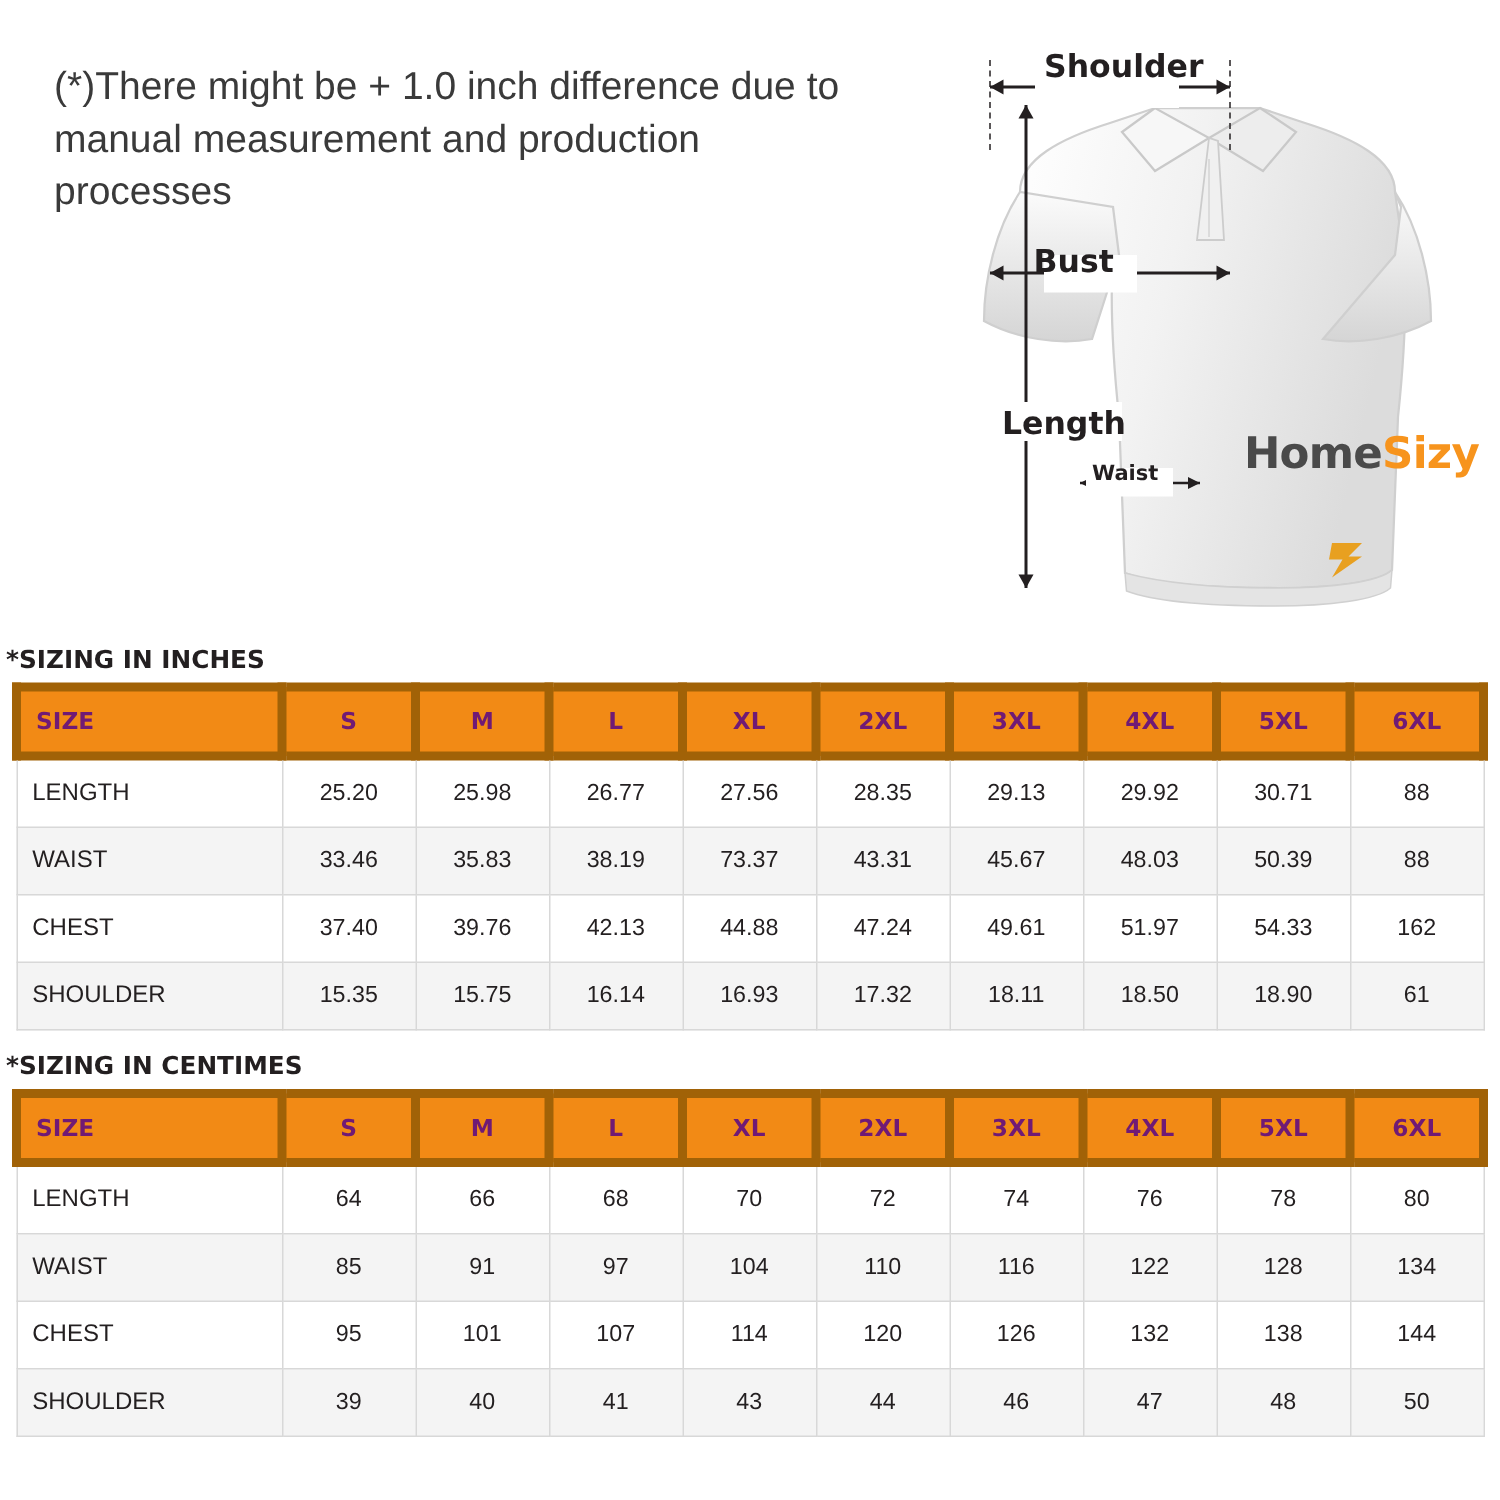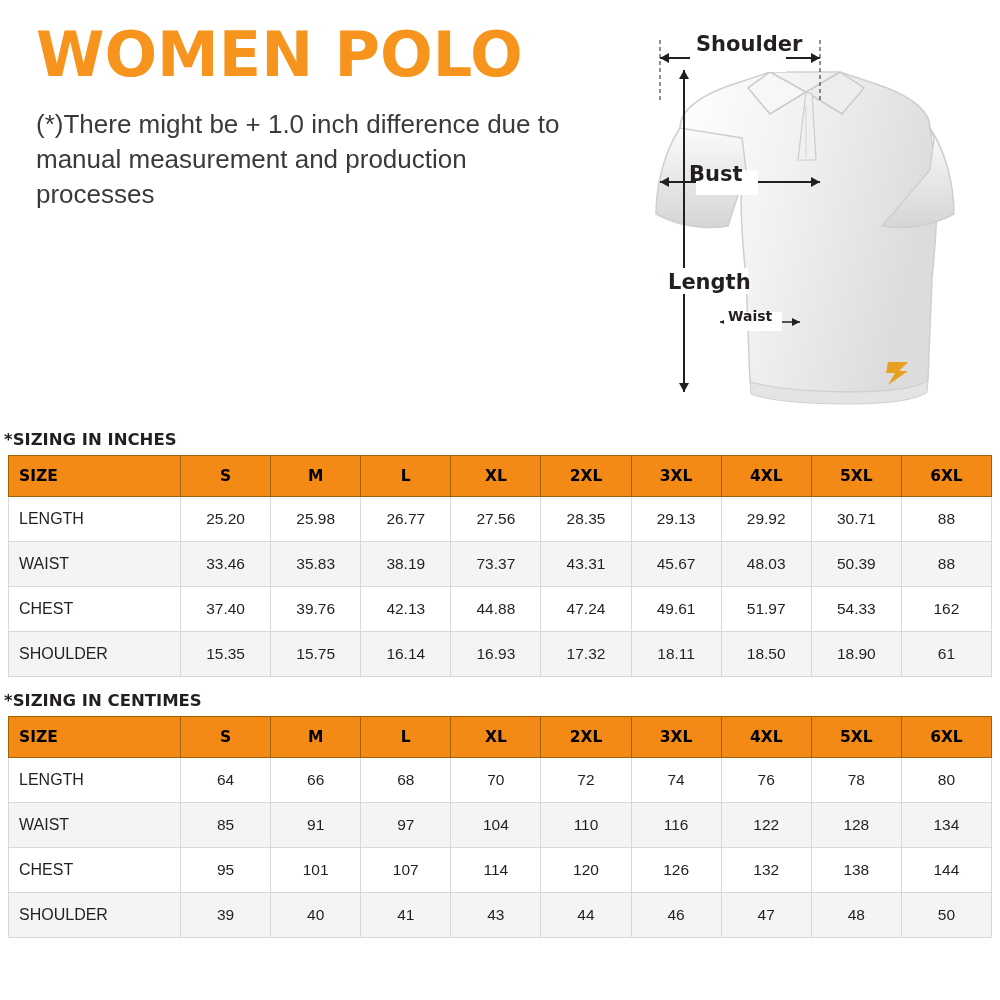--- a/index.html
+++ b/index.html
@@ -97,25 +97,25 @@
   }
   .sizing-table th, .sizing-table td {
     border: 1px solid #d8d8d8;
     height: 42px;
     font-size: 15.5px;
     text-align: center;
     color: #231f20;
   }
   .sizing-table thead th {
     background: #F28A15;
-    color: #000000;
+    color: #701a75;
     font-family: "DejaVu Sans", sans-serif;
     font-weight: bold;
     font-size: 15.5px;
-    border: 1px solid #a16207;
+    border: 6px solid #a16207;
     height: 38px;
   }
   .sizing-table thead th.first {
     text-align: left;
     padding-left: 10px;
   }
   .sizing-table td.rowhead {
     text-align: left;
     padding-left: 10px;
     font-size: 16px;
@@ -128,21 +128,20 @@
     background: #ffffff;
   }
   .gap { height: 14px; }
 </style>
 </head>
 <body>
 
 <div class="header">
 
   <div class="header-left">
-    <div class="title-line">WOMEN POLO</div>
     <div class="subtitle">(*)There might be + 1.0 inch difference due to manual measurement and production processes</div>
   </div>
 
   <div class="shirt-wrap">
     <svg class="shirt-svg" width="370" height="410" viewBox="0 0 370 410">
       <defs>
         <linearGradient id="shirtGrad" x1="0" y1="0" x2="1" y2="0.3">
           <stop offset="0%" stop-color="#ffffff"></stop>
           <stop offset="45%" stop-color="#f2f2f2"></stop>
           <stop offset="100%" stop-color="#dcdcdc"></stop>
@@ -193,20 +192,23 @@
       <path d="M100 312 l8 -4 l0 8 z" fill="#231f20"></path>
       <path d="M180 312 l-8 -4 l0 8 z" fill="#231f20"></path>
       <rect x="104" y="302" width="58" height="19" fill="#ffffff"></rect>
     </svg>
 
     <div class="measure-label lbl-shoulder">Shoulder</div>
     <div class="measure-label lbl-bust">Bust</div>
     <div class="measure-label lbl-length">Length</div>
     <div class="measure-label lbl-waist">Waist</div>
 
+    <div class="brand">
+      <span class="home">Home</span><span class="sizy">Sizy</span>
+    </div>
   </div>
 </div>
 
 <div class="section">
   <div class="section-title">*SIZING IN INCHES</div>
   <table class="sizing-table">
     <thead>
       <tr>
         <th class="first" style="width:160px">SIZE</th>
         <th>S</th>

